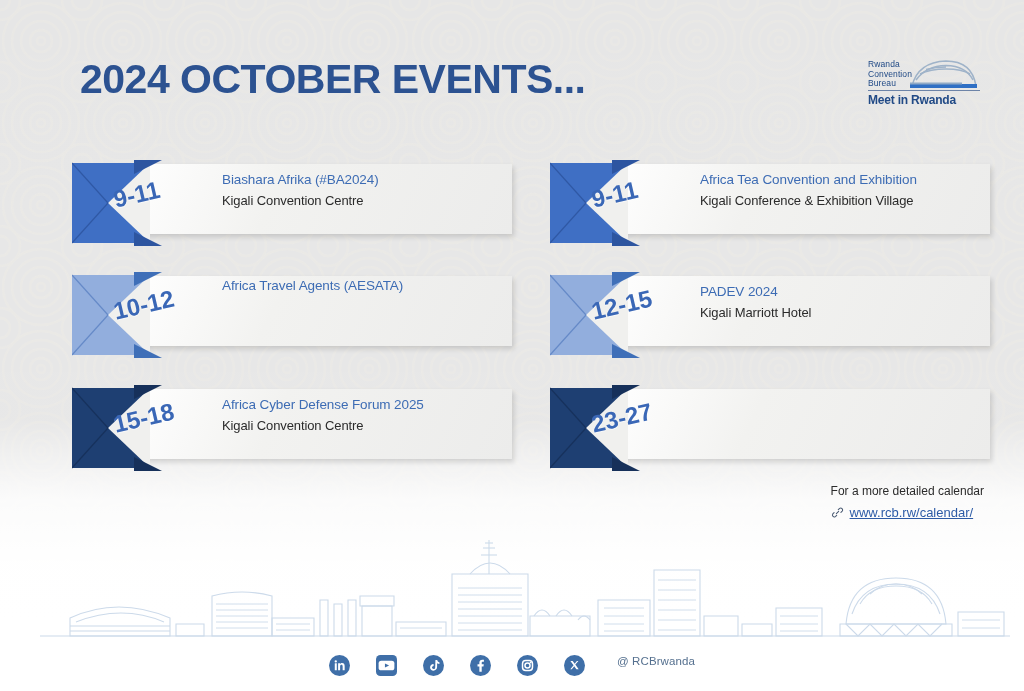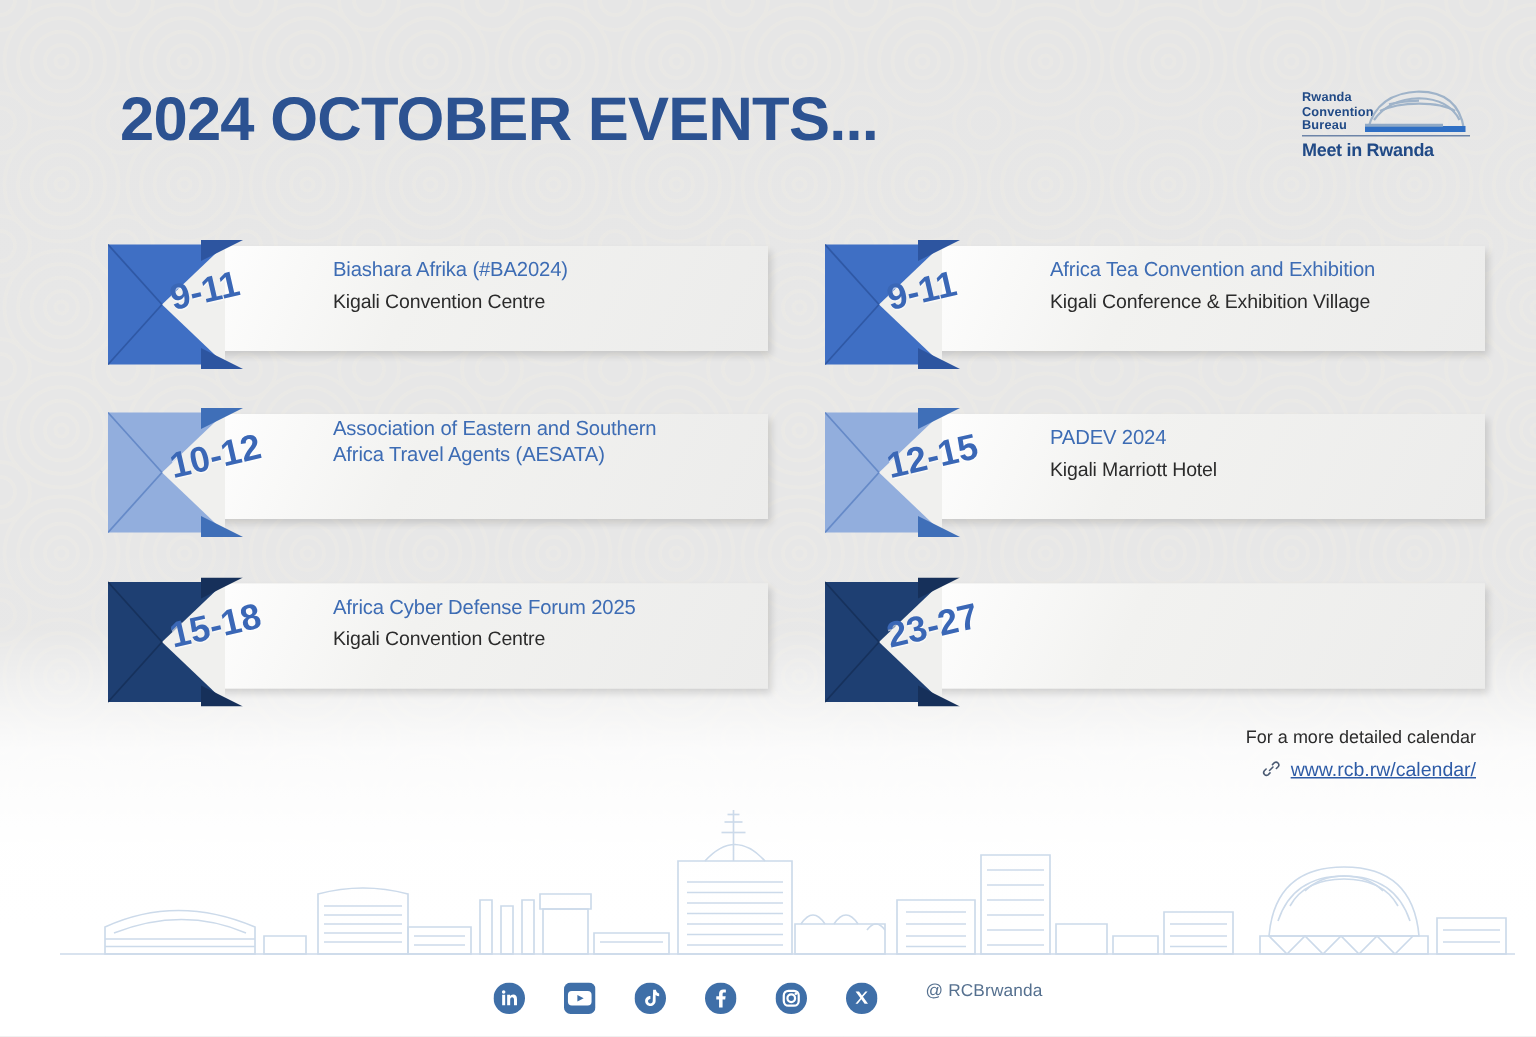--- a/index.html
+++ b/index.html
@@ -62,21 +62,21 @@
     left: 868px;
     top: 58px;
     width: 112px;
     height: 52px;
   }
   .logo-words {
     position: absolute;
     left: 0;
     top: 2px;
     font-size: 8.5px;
-    font-weight: bold;
+    font-weight: normal;
     line-height: 9.6px;
     color: #214a86;
     letter-spacing: 0.1px;
   }
   .logo-dome { position: absolute; left: 38px; top: 0px; }
   .logo-rule {
     position: absolute;
     left: 0; top: 32px;
     width: 112px; height: 1px;
     background: #6d84a8;
@@ -161,21 +161,20 @@
   }
   #calendar-note-label {
     font-size: 12px;
     color: #2b2b2b;
     font-weight: normal;
   }
   #calendar-link-row {
     margin-top: 7px;
     display: flex;
     align-items: center;
-    justify-content: flex-end;
     gap: 6px;
   }
   #calendar-link {
     font-size: 13px;
     color: #2d5ba6;
     text-decoration: underline;
   }
 
   
   #skyline {
@@ -313,21 +312,20 @@
       <g stroke="#5e84c4" stroke-width="1.2" opacity="0.85" fill="none">
         <line x1="0" y1="3" x2="36" y2="43"></line>
         <line x1="0" y1="83" x2="36" y2="43"></line>
       </g>
       <polygon points="62,0 90,0 62,14" fill="#3f6fb8"></polygon>
       <polygon points="62,86 90,86 62,72" fill="#3f6fb8"></polygon>
     </svg>
     <div class="date-label">10-12</div>
     <div class="card-text two-line">
       <div class="card-title">
-        <div>Association of Eastern and Southern</div>
         <div>Africa Travel Agents (AESATA)</div>
       </div>
     </div>
   </div>
 
   <div class="event-card" style="left:550px; top:272px;">
     <div class="card-sheet">
         <div class="card-sheet-sheen"></div>
       </div>
     <svg class="date-shape" viewBox="0 0 90 86" aria-hidden="true">

